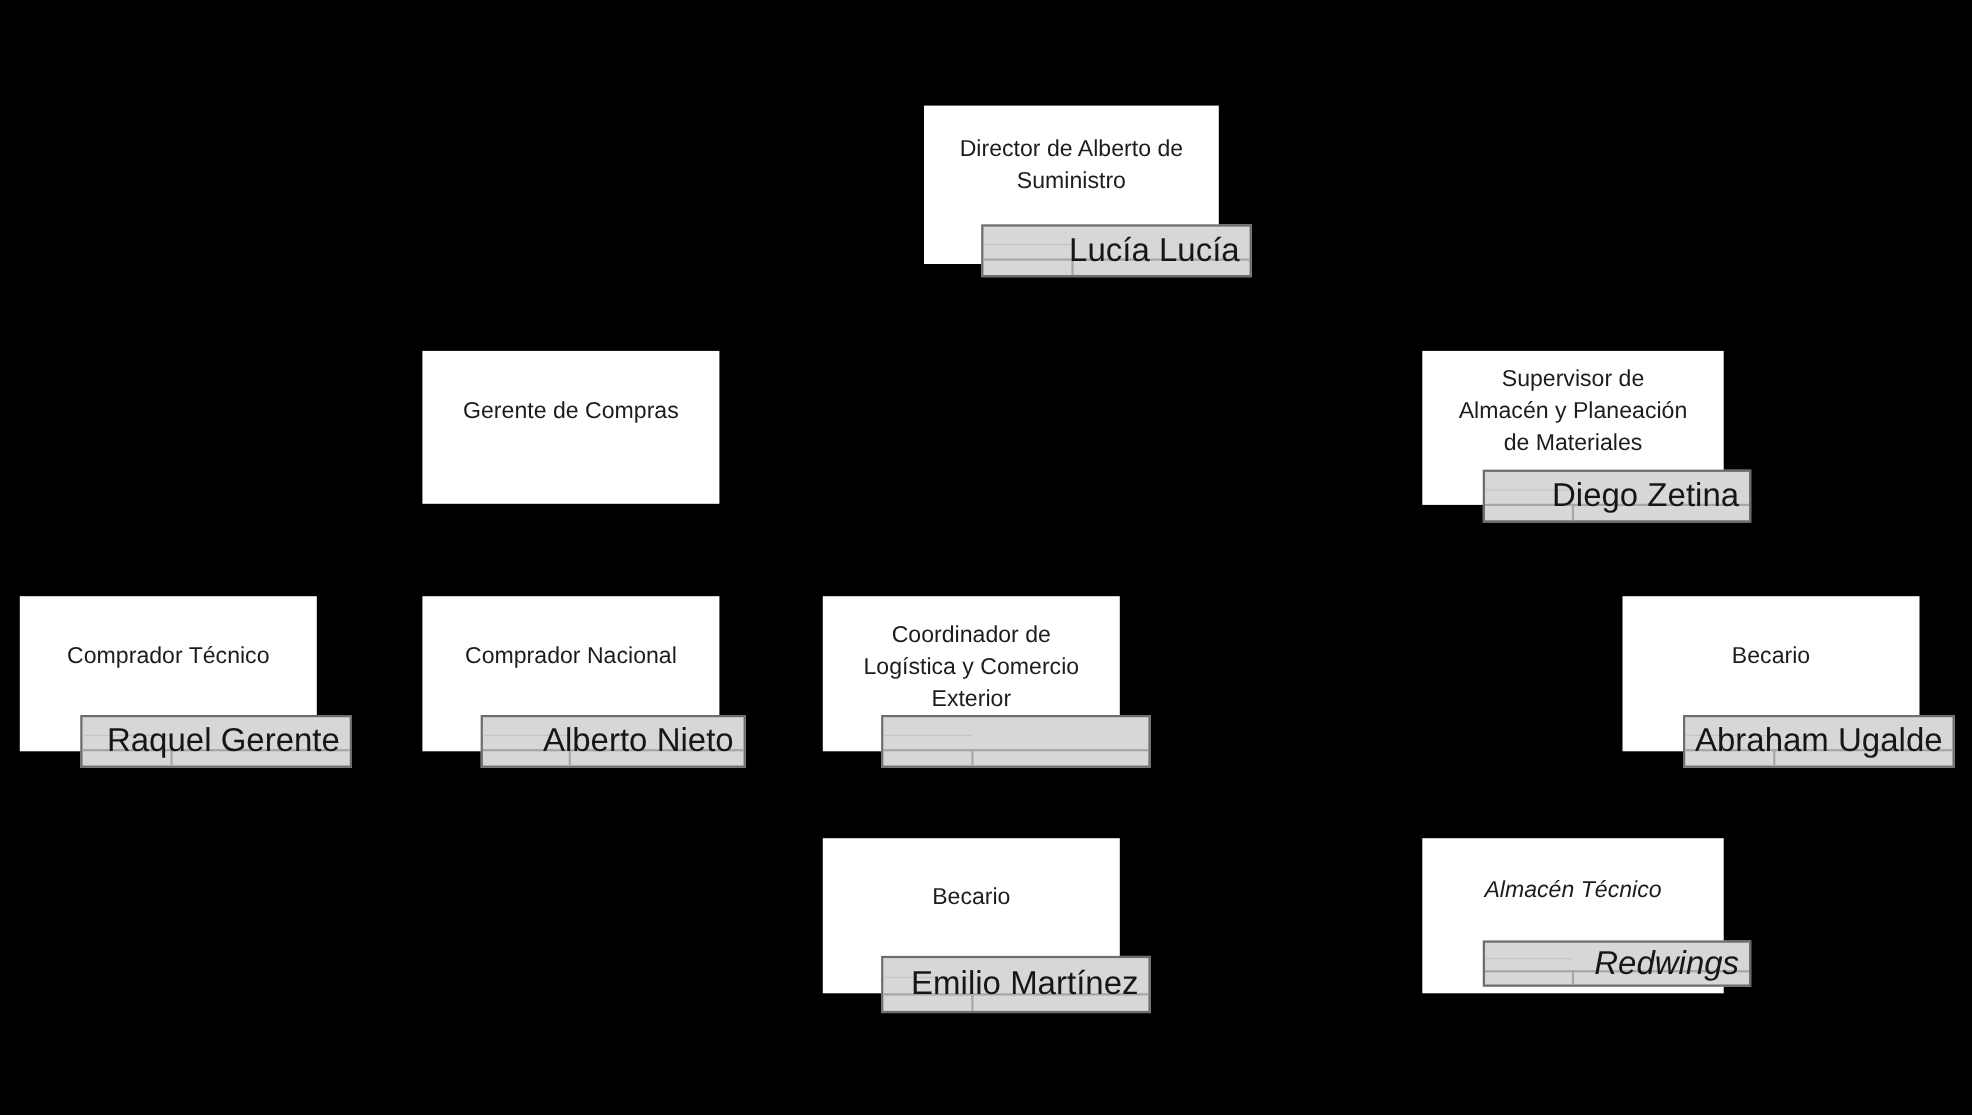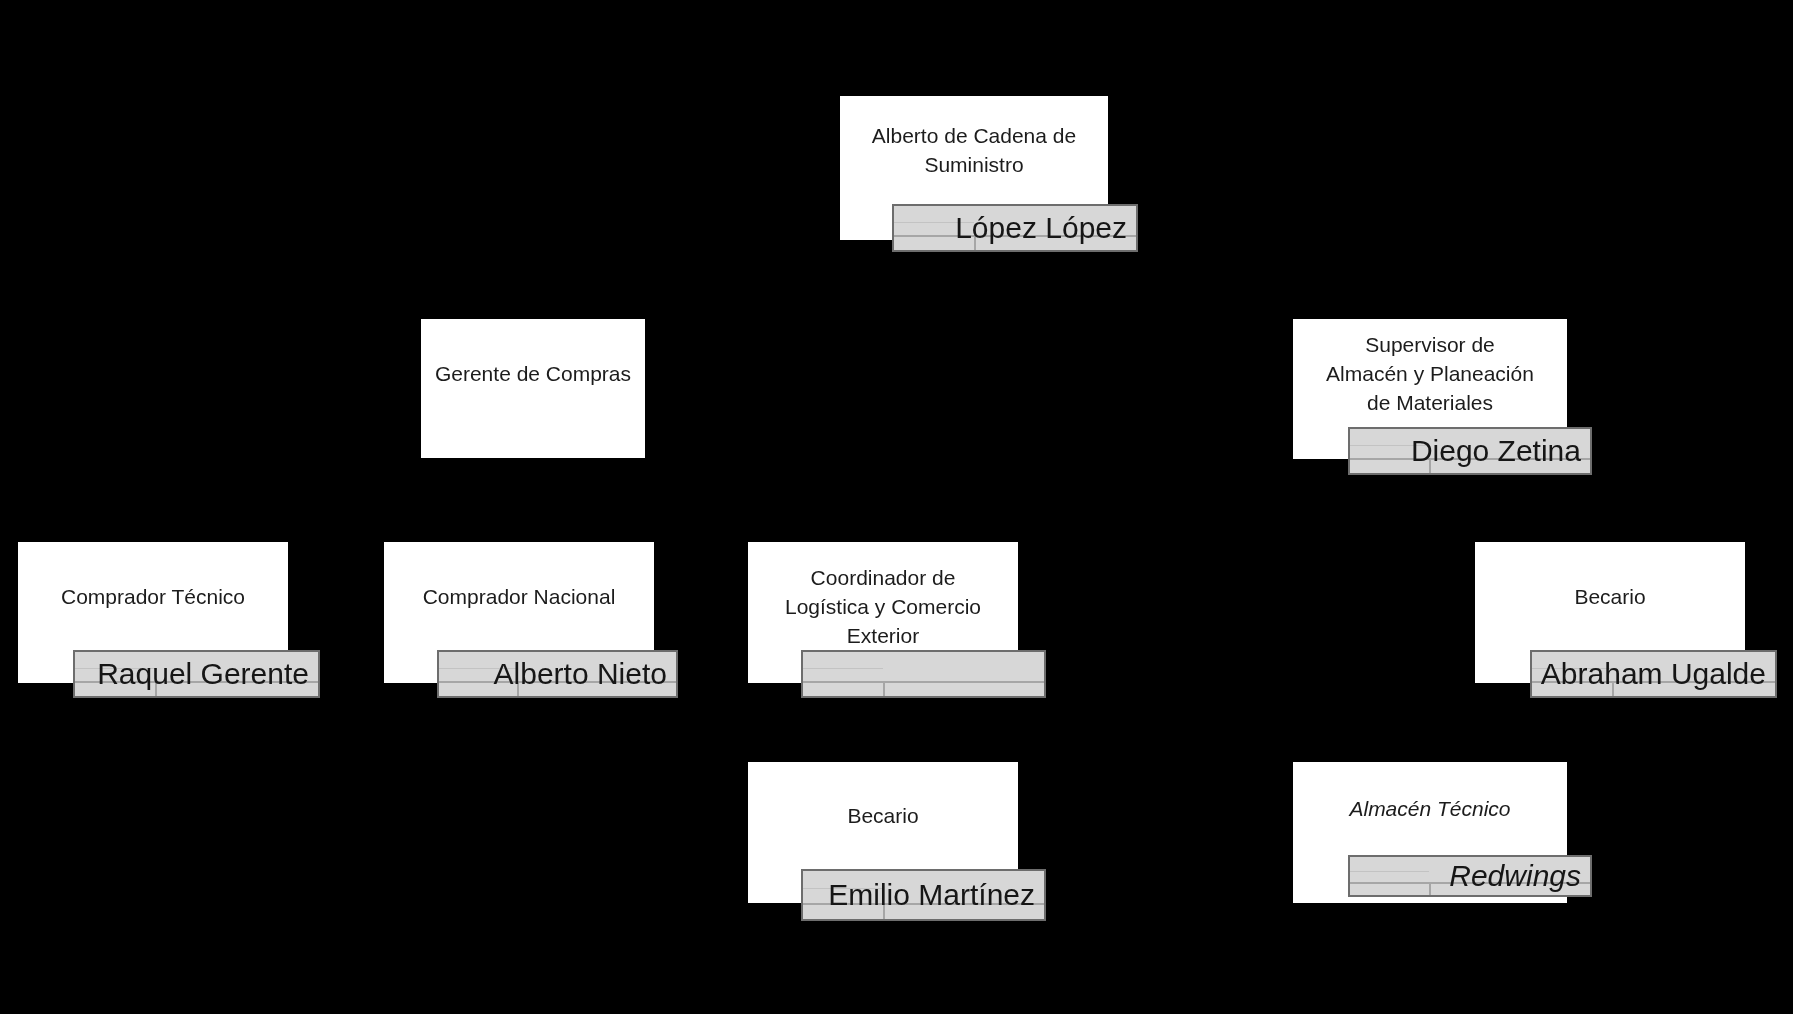--- a/index.html
+++ b/index.html
@@ -54,34 +54,34 @@
     padding-right:9px;
     white-space:nowrap;
   }
 </style>
 </head>
 <body>
 
 <div class="stage">
     <div class="node" style="left: 840px; top: 96px; width: 268px; height: 144px;">
       <div class="role-box" style="left: 0px; top: 0px; width: 268px; height: 144px; padding-bottom: 36px;">
-        <span class="role-title">Alberto de Cadena de
+        <span class="role-title">Director de Alberto de
 Suministro</span>
       </div>
       <div class="name-plate" style="left: 52px; top: 108px; width: 246px; height: 48px;">
         <div class="plate-divider-h2"></div>
         <div class="plate-divider-h"></div>
         <div class="plate-divider-v"></div>
         <div class="name-row">
-          <span class="name-text">López López</span>
+          <span class="name-text">Lucía Lucía</span>
         </div>
       </div>
     </div>
     <div class="node" style="left: 384px; top: 319px; width: 270px; height: 139px;">
-      <div class="role-box" style="left: 0px; top: 0px; width: 224px; height: 139px; padding-bottom: 31px; margin-left: 37px;">
+      <div class="role-box" style="left: 0px; top: 0px; width: 270px; height: 139px; padding-bottom: 31px;">
         <span class="role-title">Gerente de Compras</span>
       </div>
     </div>
     <div class="node" style="left: 1293px; top: 319px; width: 274px; height: 140px;">
       <div class="role-box" style="left: 0px; top: 0px; width: 274px; height: 140px; padding-bottom: 32px;">
         <span class="role-title">Supervisor de
 Almacén y Planeación
 de Materiales</span>
       </div>
       <div class="name-plate" style="left: 55px; top: 108px; width: 244px; height: 48px;">

